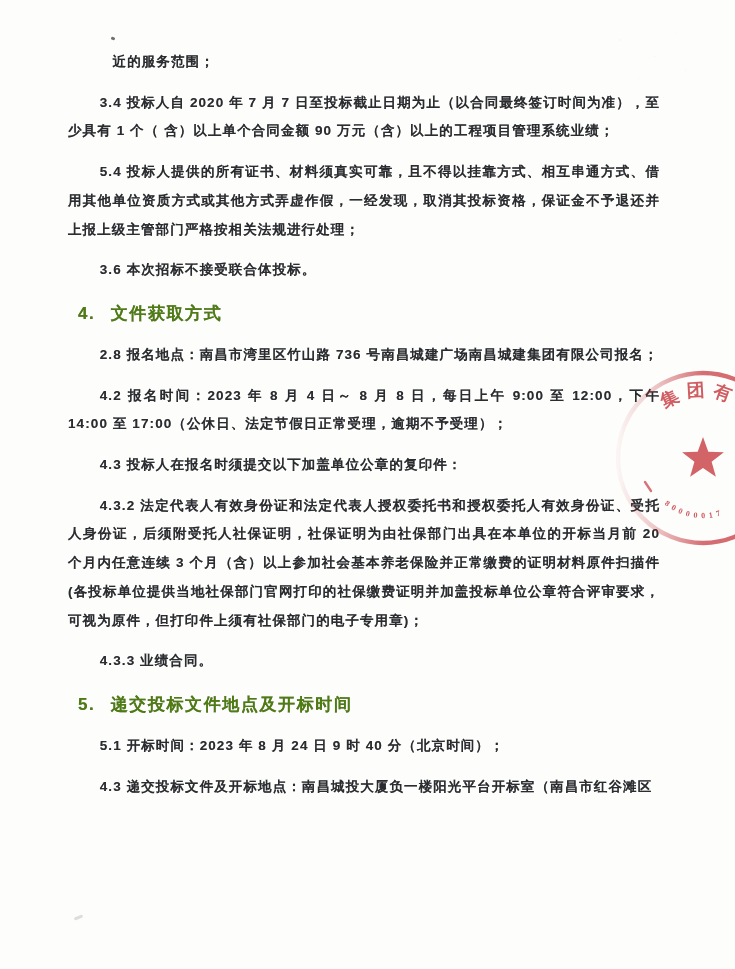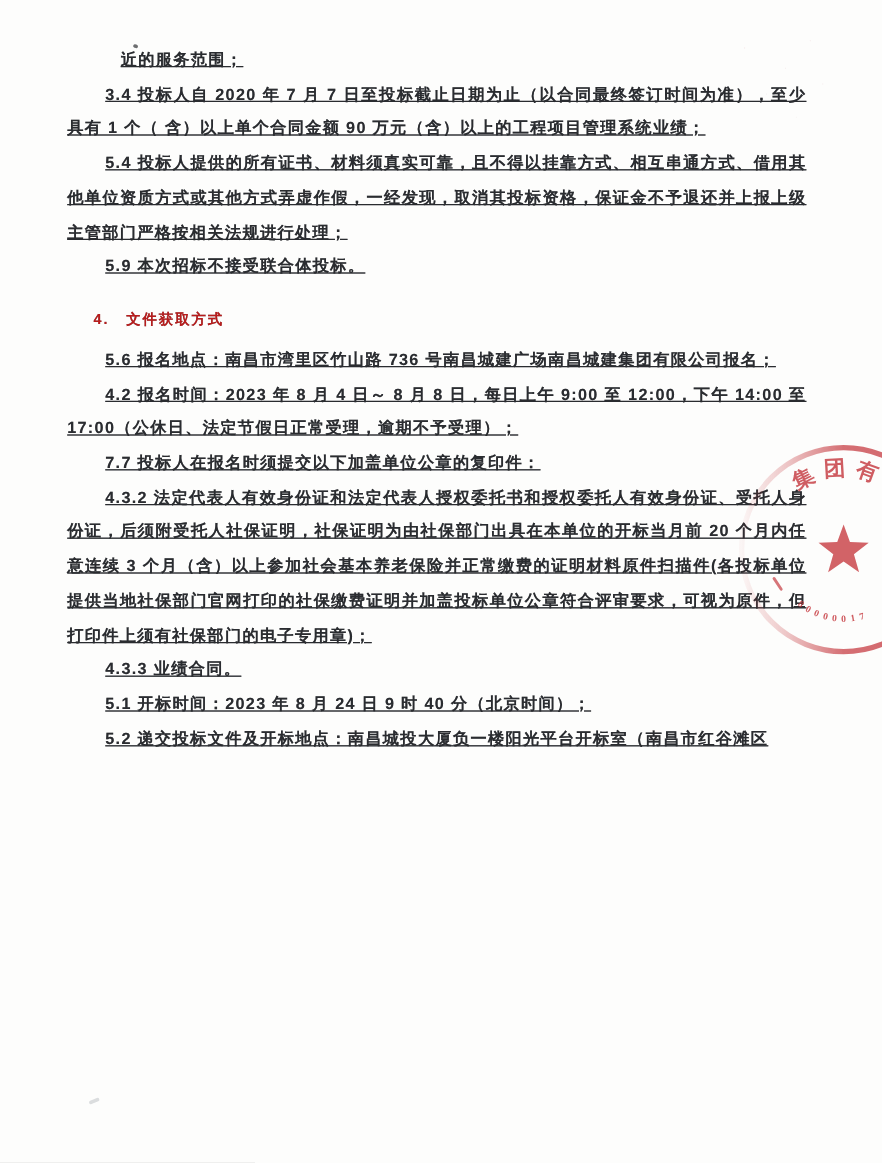--- a/index.html
+++ b/index.html
@@ -10,40 +10,39 @@
     background:#fdfdfc;
     overflow:hidden;
     font-family:"Liberation Sans","DejaVu Sans",sans-serif;
     color:#26282c;
   }
   .text-col{
     position:absolute;
     left:56px;top:36px;width:616px;
   }
   .text-col p{
-    margin:0;
+    margin:12px;
     font-size:13.5px;
     line-height:28.7px;
     letter-spacing:1.1px;
     font-weight:700;
     text-align:justify;
     color:#2a2c30;
     text-shadow:0 0 0.5px rgba(35,37,42,.45);
-    text-decoration:underline;
   }
   p.intro{text-indent:3.3em;}
   p.para{text-indent:2.35em;}
   h2.sec{
     margin:14px 0 5px 0;
     padding-left:22px;
-    font-size:12px;
+    font-size:17px;
     line-height:30px;
     font-weight:700;
     letter-spacing:1.6px;
-    color:#b91c1c;
+    color:#4d7c0f;
     text-shadow:0 0 0.5px rgba(25,27,32,.5);
   }
   h2.sec .sec-num{margin-right:9px;}
   
   .stamp{
     position:absolute;
     left:610px;top:356px;
     width:190px;height:210px;
     opacity:.92;
   }
@@ -74,36 +73,40 @@
 </style>
 </head>
 <body>
 
 <div class="page">
 
   <div class="text-col">
     <p class="intro">近的服务范围；</p>
     <p class="para">3.4 投标人自 2020 年 7 月 7 日至投标截止日期为止（以合同最终签订时间为准），至少具有 1 个（ 含）以上单个合同金额 90 万元（含）以上的工程项目管理系统业绩；</p>
     <p class="para">5.4 投标人提供的所有证书、材料须真实可靠，且不得以挂靠方式、相互串通方式、借用其他单位资质方式或其他方式弄虚作假，一经发现，取消其投标资格，保证金不予退还并上报上级主管部门严格按相关法规进行处理；</p>
-    <p class="para">5.9 本次招标不接受联合体投标。</p>
+    <p class="para">3.6 本次招标不接受联合体投标。</p>
 
     <h2 class="sec">
       <span class="sec-num">4.</span>
       <span class="sec-title">文件获取方式</span>
     </h2>
 
-    <p class="para">5.6 报名地点：南昌市湾里区竹山路 736 号南昌城建广场南昌城建集团有限公司报名；</p>
+    <p class="para">2.8 报名地点：南昌市湾里区竹山路 736 号南昌城建广场南昌城建集团有限公司报名；</p>
     <p class="para">4.2 报名时间：2023 年 8 月 4 日～ 8 月 8 日，每日上午 9:00 至 12:00，下午 14:00 至 17:00（公休日、法定节假日正常受理，逾期不予受理）；</p>
-    <p class="para">7.7 投标人在报名时须提交以下加盖单位公章的复印件：</p>
+    <p class="para">4.3 投标人在报名时须提交以下加盖单位公章的复印件：</p>
     <p class="para">4.3.2 法定代表人有效身份证和法定代表人授权委托书和授权委托人有效身份证、受托人身份证，后须附受托人社保证明，社保证明为由社保部门出具在本单位的开标当月前 20 个月内任意连续 3 个月（含）以上参加社会基本养老保险并正常缴费的证明材料原件扫描件(各投标单位提供当地社保部门官网打印的社保缴费证明并加盖投标单位公章符合评审要求，可视为原件，但打印件上须有社保部门的电子专用章)；</p>
     <p class="para">4.3.3 业绩合同。</p>
 
+    <h2 class="sec">
+      <span class="sec-num">5.</span>
+      <span class="sec-title">递交投标文件地点及开标时间</span>
+    </h2>
 
     <p class="para">5.1 开标时间：2023 年 8 月 24 日 9 时 40 分（北京时间）；</p>
-    <p class="para">5.2 递交投标文件及开标地点：南昌城投大厦负一楼阳光平台开标室（南昌市红谷滩区</p>
+    <p class="para">4.3 递交投标文件及开标地点：南昌城投大厦负一楼阳光平台开标室（南昌市红谷滩区</p>
   </div>
 
   <svg class="stamp" viewBox="0 0 190 210" aria-hidden="true">
     <defs>
       <linearGradient id="sealFade" x1="0" y1="0" x2="1" y2="0">
         <stop offset="0" stop-color="#c5383e" stop-opacity="0.04"></stop>
         <stop offset="0.22" stop-color="#c5383e" stop-opacity="0.30"></stop>
         <stop offset="0.5" stop-color="#c5383e" stop-opacity="0.78"></stop>
         <stop offset="1" stop-color="#c5383e" stop-opacity="0.85"></stop>
       </linearGradient>

